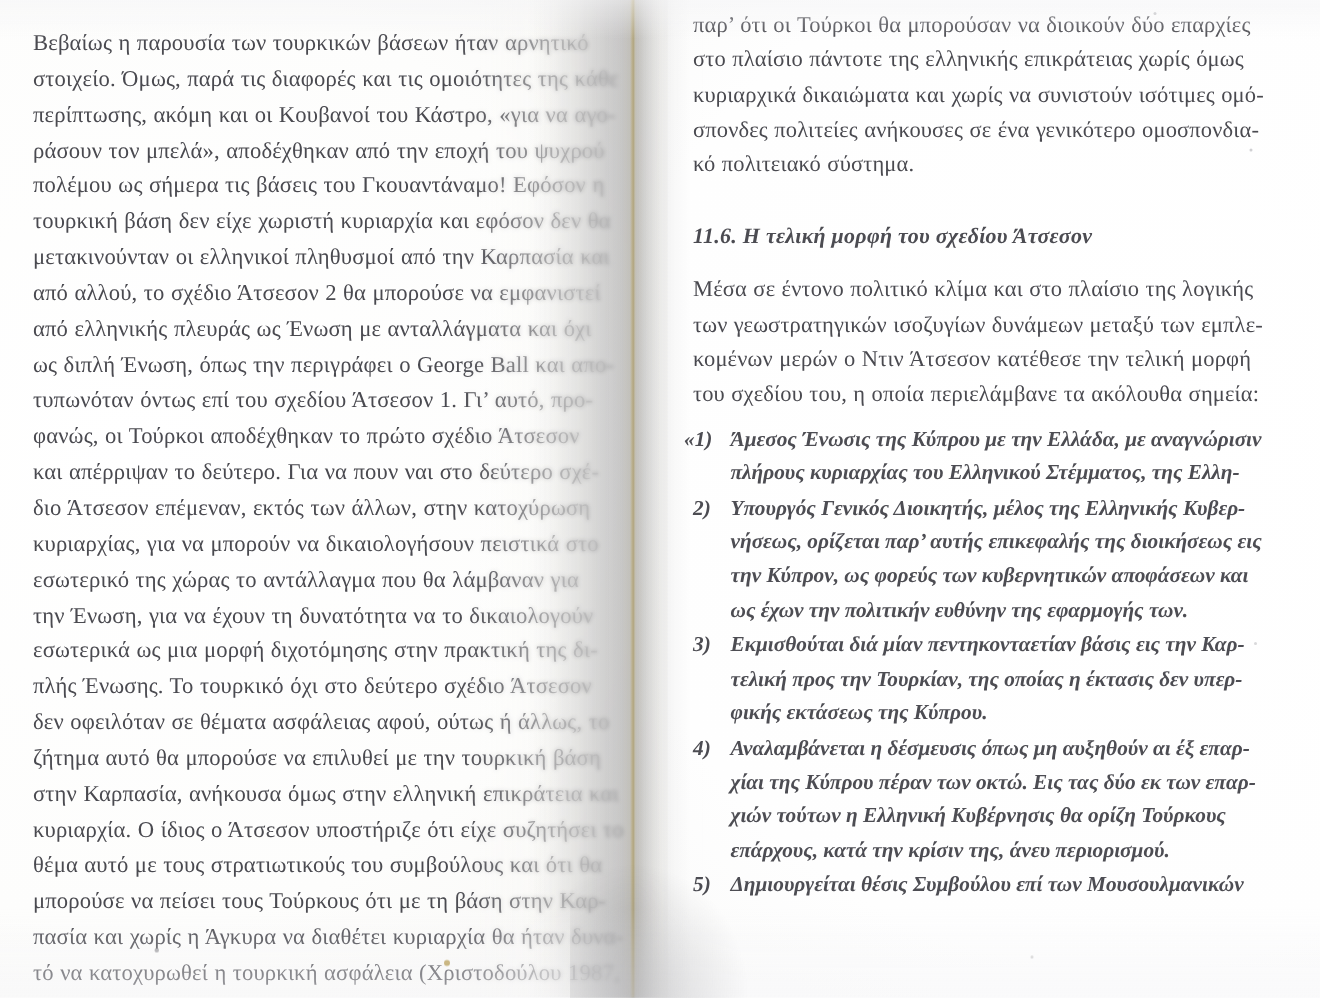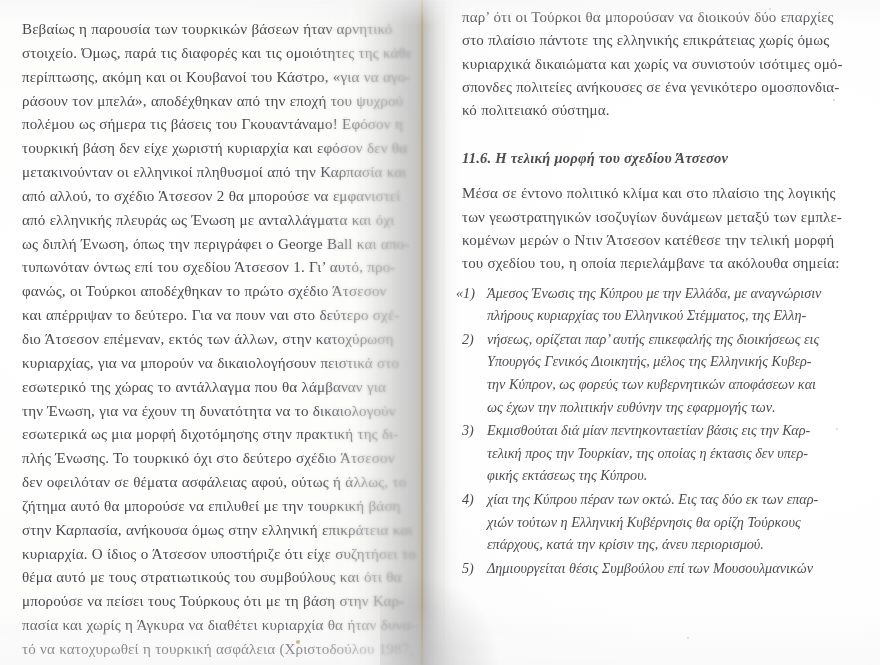--- a/index.html
+++ b/index.html
@@ -94,20 +94,21 @@
     list-style: none;
     font-style: italic;
     font-size: 14.2px;
     line-height: 22.6px;
     color: #4d4d53;
   }
   .quote-list li {
     position: relative;
     padding-left: 25px;
     margin-bottom: 1px;
+    font-weight: bold;
   }
   .quote-list li .num {
     position: absolute;
     left: 0;
     top: 0;
     width: 23px;
     text-align: left;
     font-style: italic;
   }
   .quote-list li.first .num {
@@ -324,37 +325,38 @@
         <li class="first">
           <span class="num">«1)</span>
           <span class="body">
             <span class="ln">Άμεσος Ένωσις της Κύπρου με την Ελλάδα, με αναγνώρισιν</span>
             <span class="ln">πλήρους κυριαρχίας του Ελληνικού Στέμματος, της Ελλη-</span>
           </span>
         </li>
         <li>
           <span class="num">2)</span>
           <span class="body">
+            <span class="ln">Υπουργός Γενικός Διοικητής, μέλος της Ελληνικής Κυβερ-</span>
             <span class="ln">νήσεως, ορίζεται παρ’ αυτής επικεφαλής της διοικήσεως εις</span>
-            <span class="ln">Υπουργός Γενικός Διοικητής, μέλος της Ελληνικής Κυβερ-</span>
             <span class="ln">την Κύπρον, ως φορεύς των κυβερνητικών αποφάσεων και</span>
             <span class="ln">ως έχων την πολιτικήν ευθύνην της εφαρμογής των.</span>
           </span>
         </li>
         <li>
           <span class="num">3)</span>
           <span class="body">
             <span class="ln">Εκμισθούται διά μίαν πεντηκονταετίαν βάσις εις την Καρ-</span>
             <span class="ln">τελική προς την Τουρκίαν, της οποίας η έκτασις δεν υπερ-</span>
             <span class="ln">φικής εκτάσεως της Κύπρου.</span>
           </span>
         </li>
         <li>
           <span class="num">4)</span>
           <span class="body">
+            <span class="ln">Αναλαμβάνεται η δέσμευσις όπως μη αυξηθούν αι έξ επαρ-</span>
             <span class="ln">χίαι της Κύπρου πέραν των οκτώ. Εις τας δύο εκ των επαρ-</span>
             <span class="ln">χιών τούτων η Ελληνική Κυβέρνησις θα ορίζη Τούρκους</span>
             <span class="ln">επάρχους, κατά την κρίσιν της, άνευ περιορισμού.</span>
           </span>
         </li>
         <li>
           <span class="num">5)</span>
           <span class="body">
             <span class="ln">Δημιουργείται θέσις Συμβούλου επί των Μουσουλμανικών</span>
           </span>

